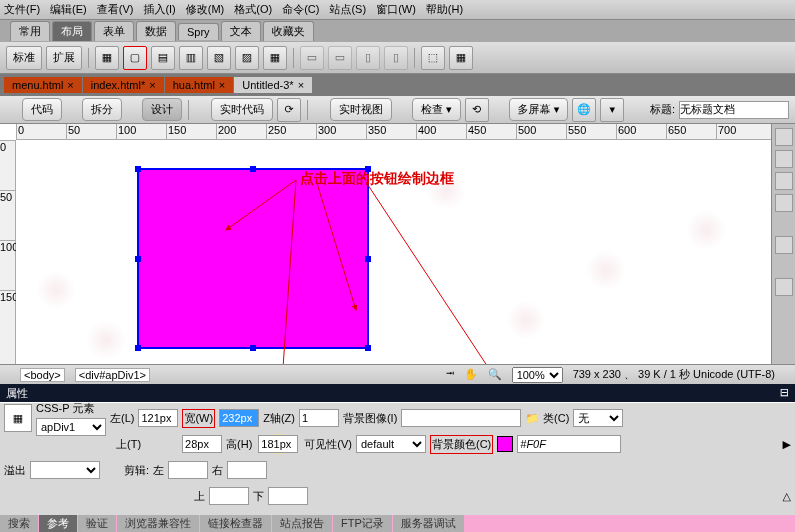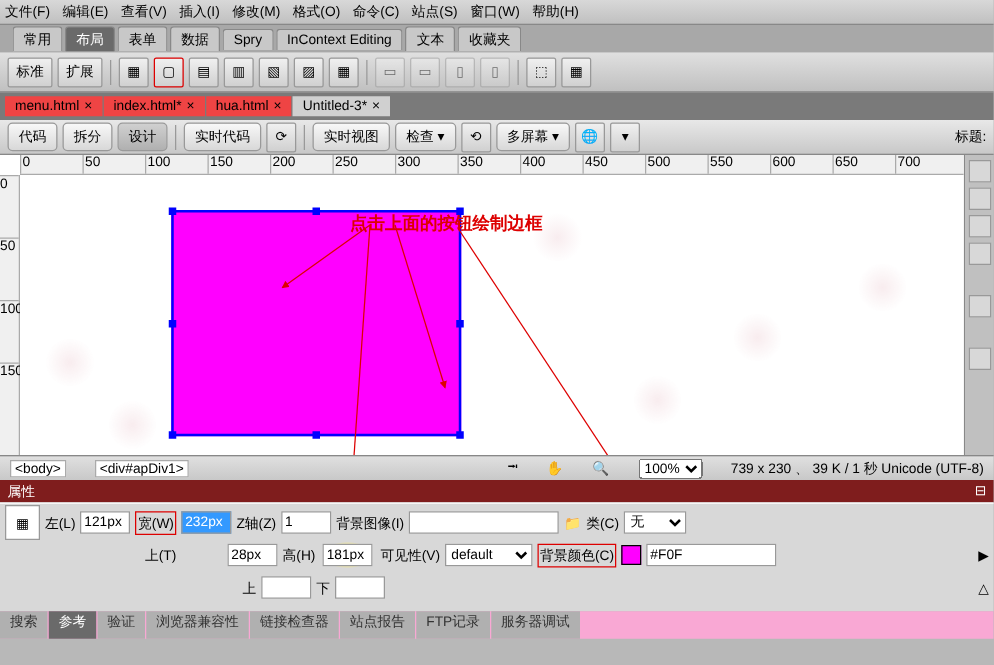--- a/index.html
+++ b/index.html
@@ -7,44 +7,44 @@
 .menubar { background: linear-gradient(#d8d8d8,#c0c0c0); height: 20px; display: flex; align-items: center; padding: 0 4px; gap: 10px; border-bottom: 1px solid #888; }
 .menubar span { cursor: default; }
 .tabstrip { background: #a8a8a8; height: 22px; display: flex; align-items: center; padding-left: 10px; gap: 2px; }
 .tab { background: #c8c8c8; padding: 2px 8px; border: 1px solid #888; border-bottom: none; border-radius: 3px 3px 0 0; }
 .tab.active { background: #6a6a6a; color: #fff; }
 .toolbar { background: linear-gradient(#e0e0e0,#c0c0c0); height: 32px; display: flex; align-items: center; padding: 0 6px; gap: 4px; border-bottom: 1px solid #888; }
 .tbbtn { width: 24px; height: 24px; background: linear-gradient(#f0f0f0,#d0d0d0); border: 1px solid #999; border-radius: 2px; display: flex; align-items: center; justify-content: center; }
 .tbbtn.wide { width: auto; padding: 0 6px; }
 .sep { width: 1px; height: 20px; background: #999; margin: 0 2px; }
 .doctabs { background: #7a7a7a; height: 22px; display: flex; align-items: center; padding-left: 4px; gap: 1px; }
-.doctab { background: #ef4444; padding: 2px 8px; display: flex; align-items: center; gap: 4px; }
+.doctab { background: #c2410c; padding: 2px 8px; display: flex; align-items: center; gap: 4px; }
 .doctab.active { background: #d0d0d0; }
 .close { cursor: pointer; }
 .viewbar { background: linear-gradient(#e8e8e8,#c8c8c8); height: 28px; display: flex; align-items: center; padding: 0 6px; gap: 4px; border-bottom: 1px solid #888; }
-.viewbtn { background: linear-gradient(#f8f8f8,#d8d8d8); border: 1px solid #999; border-radius: 4px; padding: 3px 8px; }
+.viewbtn { background: linear-gradient(#f8f8f8,#d8d8d8); border: 1px solid #999; border-radius: 4px; padding: 3px 8px; margin-left: 16px; }
 .viewbtn.active { background: linear-gradient(#d0d0d0,#b0b0b0); }
 .workarea { display: flex; height: 240px; }
 .canvas-wrap { flex: 1; background: #fff; position: relative; overflow: hidden; }
 .ruler-h { position: absolute; top: 0; left: 16px; right: 0; height: 16px; background: #f0f0f0; border-bottom: 1px solid #aaa; font-size: 9px; display: flex; }
 .ruler-h span { width: 50px; border-left: 1px solid #aaa; padding-left: 1px; }
 .ruler-v { position: absolute; top: 16px; left: 0; width: 16px; bottom: 0; background: #f0f0f0; border-right: 1px solid #aaa; font-size: 9px; }
 .ruler-v span { display: block; height: 50px; border-top: 1px solid #aaa; writing-mode: horizontal-tb; }
 .canvas { position: absolute; top: 16px; left: 16px; right: 0; bottom: 0; background: #fff; }
 .flower-bg { position: absolute; inset: 0; opacity: 0.3; }
 .flower { position: absolute; width: 60px; height: 60px; }
 .flower::before { content: ''; position: absolute; inset: 10px; border-radius: 50%; background: radial-gradient(circle, rgba(200,100,120,0.4), transparent 70%); }
 .apdiv { position: absolute; left: 121px; top: 28px; width: 232px; height: 181px; background: #f0f; border: 2px solid #00f; }
 .sel-handle { position: absolute; width: 6px; height: 6px; background: #00f; }
 .annotation { position: absolute; color: #d00; font-size: 14px; font-weight: bold; }
 .sidepanel { width: 24px; background: #c0c0c0; border-left: 1px solid #888; display: flex; flex-direction: column; gap: 4px; padding-top: 4px; align-items: center; }
 .sidebtn { width: 18px; height: 18px; background: #d8d8d8; border: 1px solid #999; }
-.statusbar { background: linear-gradient(#e0e0e0,#c8c8c8); height: 20px; display: flex; align-items: center; padding: 0 8px; gap: 23px; border-top: 1px solid #888; font-size: 10px; }
+.statusbar { background: linear-gradient(#e0e0e0,#c8c8c8); height: 20px; display: flex; align-items: center; padding: 0 20px; gap: 10px; border-top: 1px solid #888; font-size: 10px; }
 .tag { background: #fff; border: 1px solid #aaa; padding: 0 3px; }
-.propheader { background: #7f1d1d; color: #fff; height: 18px; padding: 2px 6px; display: flex; justify-content: space-between; }
+.propheader { background: #0f172a; color: #fff; height: 18px; padding: 2px 6px; display: flex; justify-content: space-between; }
 .proppanel { background: #d8d8d8; padding: 4px; border-top: 1px solid #fff; }
 .proprow { display: flex; align-items: center; gap: 4px; margin-bottom: 4px; height: 22px; }
 .proprow label { white-space: nowrap; }
 .proprow input[type=text] { border: 1px solid #999; background: #fff; height: 18px; padding: 0 2px; }
 .proprow select { border: 1px solid #999; background: #fff; height: 18px; }
 .redbox { border: 1px solid #d00; }
 .hl { background: #3399ff; color: #fff; }
 .hlYellow { background: radial-gradient(circle, #ffee66, transparent 70%); border-radius: 50%; padding: 1px 2px; }
 .swatch { width: 16px; height: 16px; display: inline-block; border: 1px solid #000; vertical-align: middle; }
 .bottomtabs { background: #f9a8d4; height: 22px; display: flex; gap: 1px; }
@@ -67,21 +67,20 @@
   <span>窗口(W)</span>
   <span>帮助(H)</span>
 </div>
 
 <div class="tabstrip">
   <div class="tab">常用</div>
   <div class="tab active">布局</div>
   <div class="tab">表单</div>
   <div class="tab">数据</div>
   <div class="tab">Spry</div>
-  <div class="tab">InContext Editing</div>
   <div class="tab">文本</div>
   <div class="tab">收藏夹</div>
 </div>
 
 <div class="toolbar">
   <div class="tbbtn wide">标准</div>
   <div class="tbbtn wide">扩展</div>
   <div class="sep"></div>
   <div class="tbbtn">▦</div>
   <div class="tbbtn redbox">▢</div>
@@ -128,20 +127,21 @@
   <div class="tbbtn">⟳</div>
   <div class="sep"></div>
   <div class="viewbtn">实时视图</div>
   <div class="viewbtn"><span>检查</span> ▾</div>
   <div class="tbbtn">⟲</div>
   <div class="viewbtn"><span>多屏幕</span> ▾</div>
   <div class="tbbtn">🌐</div>
   <div class="tbbtn">▾</div>
   <div style="flex:1"></div>
   <label>标题:</label>
+  <input type="text" style="width: 110px; height: 18px; border: 1px solid rgb(153, 153, 153);" value="无标题文档">
 </div>
 
 <div class="workarea">
   <div class="canvas-wrap">
     <div class="ruler-h">
       <span>0</span>
         <span>50</span>
         <span>100</span>
         <span>150</span>
         <span>200</span>
@@ -174,21 +174,21 @@
       <div class="apdiv">
         <div class="sel-handle" style="left:-4px;top:-4px"></div>
         <div class="sel-handle" style="left:calc(50% - 3px);top:-4px"></div>
         <div class="sel-handle" style="right:-4px;top:-4px"></div>
         <div class="sel-handle" style="left:-4px;top:calc(50% - 3px)"></div>
         <div class="sel-handle" style="right:-4px;top:calc(50% - 3px)"></div>
         <div class="sel-handle" style="left:-4px;bottom:-4px"></div>
         <div class="sel-handle" style="left:calc(50% - 3px);bottom:-4px"></div>
         <div class="sel-handle" style="right:-4px;bottom:-4px"></div>
       </div>
-      <div class="annotation" style="left:264px;top:30px">点击上面的按钮绘制边框</div>
+      <div class="annotation" style="left:284px;top:30px">点击上面的按钮绘制边框</div>
       <svg style="position:absolute;left:0;top:0;width:100%;height:400px;pointer-events:none">
         <defs>
             <marker id="ah" markerWidth="6" markerHeight="6" refX="5" refY="3" orient="auto">
               <path d="M0,0 L6,3 L0,6 Z" fill="#d00"></path>
             </marker>
           </defs>
         <line x1="280" y1="40" x2="210" y2="90" stroke="#d00" stroke-width="1" marker-end="url(#ah)"></line>
         <line x1="280" y1="40" x2="262" y2="300" stroke="#d00" stroke-width="1" marker-end="url(#ah)"></line>
         <line x1="300" y1="40" x2="340" y2="170" stroke="#d00" stroke-width="1" marker-end="url(#ah)"></line>
         <line x1="350" y1="42" x2="520" y2="300" stroke="#d00" stroke-width="1" marker-end="url(#ah)"></line>
@@ -216,20 +216,24 @@
   <span>739 x 230 、 39 K / 1 秒  Unicode (UTF-8)</span>
 </div>
 
 <div class="propheader">
   <span>属性</span>
     <span>⊟</span>
 </div>
 <div class="proppanel">
   <div class="proprow">
     <div class="iconimg">▦</div>
+    <div style="display:flex;flex-direction:column;gap:2px">
+      <label>CSS-P 元素</label>
+      <select style="width:70px"><option>apDiv1</option></select>
+    </div>
     <label>左(L)</label>
     <input type="text" style="width: 40px;" value="121px">
     <label class="redbox" style="padding:1px">宽(W)</label>
     <input type="text" class="redbox hl" style="width: 40px; background: rgb(51, 153, 255); color: rgb(255, 255, 255);" value="232px">
     <label>Z轴(Z)</label>
     <input type="text" style="width: 40px;" value="1">
     <label>背景图像(I)</label>
     <input type="text" style="width: 120px;" value="">
     <span>📁</span>
     <label>类(C)</label>
@@ -237,22 +241,31 @@
   </div>
   <div class="proprow" style="padding-left:112px">
     <label>上(T)</label>
     <input type="text" style="width: 40px; margin-left: 37px;" value="28px">
     <label>高(H)</label>
     <span class="hlYellow"><input type="text" class="redbox" style="width: 40px;" value="181px"></span>
     <label>可见性(V)</label>
     <select style="width:70px"><option>default</option></select>
     <label class="redbox" style="padding:1px">背景颜色(C)</label>
     <span class="swatch" style="background:#f0f"></span>
-    <input type="text" style="width: 104px;" value="#F0F">
+    <input type="text" style="width: 104px; font-style: italic;" value="#F0F">
     <span style="margin-left:auto">▶</span>
+  </div>
+  <div class="proprow">
+    <label>溢出</label>
+    <select style="width:70px"><option></option></select>
+    <label style="margin-left:20px">剪辑:</label>
+    <label>左</label>
+    <input type="text" style="width: 40px;">
+    <label>右</label>
+    <input type="text" style="width: 40px;">
   </div>
   <div class="proprow" style="padding-left:190px">
     <label>上</label>
     <input type="text" style="width: 40px;">
     <label>下</label>
     <input type="text" style="width: 40px;">
     <span style="margin-left:auto">△</span>
   </div>
 </div>
 

